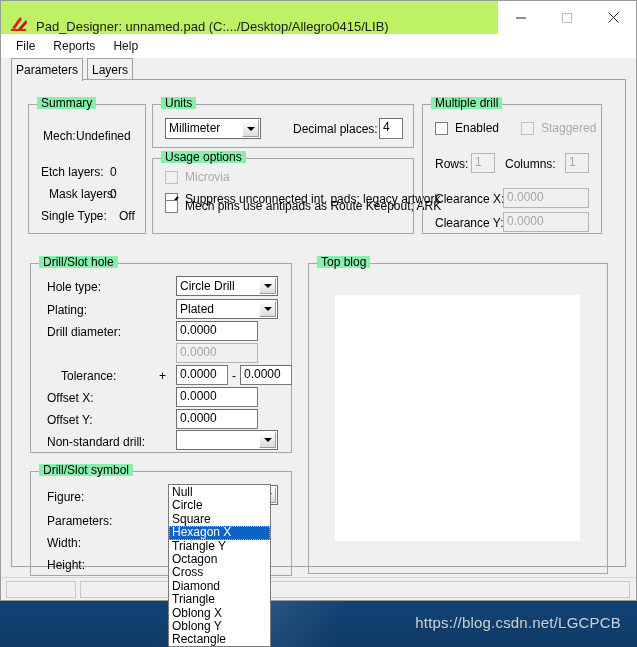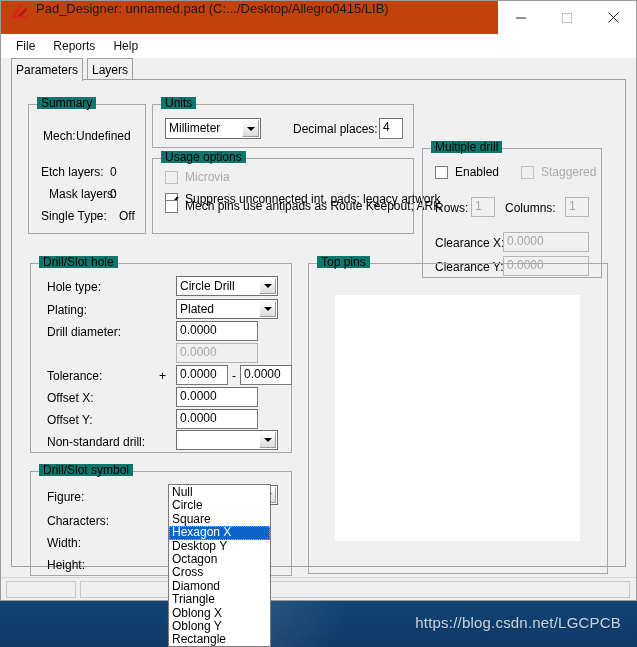--- a/index.html
+++ b/index.html
@@ -34,22 +34,22 @@
   #window{
     position:absolute;left:0;top:0;width:637px;height:601px;
     background:#f0f0f0;
     border:1px solid #9a9a9a;
     box-sizing:border-box;
     overflow:hidden;
   }
 
   
   #titlebar{
-    height:33px;background:#c2410c;position:relative;
-    display:flex;align-items:flex-start;
+    height:33px;background:#bef264;position:relative;
+    display:flex;align-items:flex-end;
   }
   #app-icon{
     width:20px;height:20px;margin-left:8px;margin-right:7px;position:relative;flex:0 0 auto;
   }
   #title-text{
     font-size:13px;color:#1a1a1a;white-space:nowrap;
   }
   .win-btns{position:absolute;right:0;top:0;height:33px;display:flex;}
   .win-btn{
     width:46px;height:33px;display:flex;align-items:center;justify-content:center;
@@ -90,21 +90,21 @@
     border:1px solid #a0a0a0;background:#f0f0f0;box-sizing:border-box;
   }
   
   #tabcover{position:absolute;left:11px;top:21px;width:70px;height:2px;background:#f0f0f0;z-index:4;}
 
   
   .group{
     position:absolute;border:1px solid #a6a6a6;box-sizing:border-box;
   }
   .group > .glabel{
-    position:absolute;top:-8px;left:8px;background:#0f766e;padding:0 4px;
+    position:absolute;top:-8px;left:8px;background:#86efac;padding:0 4px;
     font-size:12px;color:#000;white-space:nowrap;line-height:12px;
   }
 
   .lbl{position:absolute;font-size:12px;color:#000;white-space:nowrap;}
 
   
   .tbox{
     position:absolute;box-sizing:border-box;
     border:1px solid #7a7a7a;border-top-color:#6e6e6e;border-left-color:#6e6e6e;
     background:#ffffff;
@@ -269,21 +269,21 @@
               <span class="tick"></span>
             </span>
           <span class="cbtext">Suppress unconnected int. pads; legacy artwork</span>
         </div>
         <div class="cbrow" style="left:12px;top:40px;">
           <span class="cbox"></span>
           <span class="cbtext">Mech pins use antipads as Route Keepout; ARK</span>
         </div>
       </div>
 
-      <div class="group" style="left:410px;top:24px;width:180px;height:130px;margin-top:44px;">
+      <div class="group" style="left:410px;top:24px;width:180px;height:130px;">
         <div class="glabel">Multiple drill</div>
         <div class="cbrow" style="left:12px;top:16px;">
           <span class="cbox"></span>
           <span class="cbtext">Enabled</span>
         </div>
         <div class="cbrow" style="left:98px;top:16px;">
           <span class="cbox dim"></span>
           <span class="cbtext dim">Staggered</span>
         </div>
         <div class="lbl" style="left:12px;top:52px;">Rows:</div>
@@ -312,21 +312,21 @@
           <span>Plated</span>
           <span class="arrowbtn">
               <span class="caret"></span>
             </span>
         </div>
 
         <div class="lbl" style="left:16px;top:61px;">Drill diameter:</div>
         <div class="tbox" style="left:145px;top:57px;width:82px;height:20px;">0.0000</div>
         <div class="tbox ro" style="left:145px;top:79px;width:82px;height:20px;">0.0000</div>
 
-        <div class="lbl" style="left:16px;top:105px;">Tolerance:</div>
+        <div class="lbl" style="left:30px;top:105px;">Tolerance:</div>
         <div class="lbl" style="left:128px;top:105px;">+</div>
         <div class="tbox" style="left:145px;top:101px;width:52px;height:20px;">0.0000</div>
         <div class="lbl" style="left:201px;top:105px;">-</div>
         <div class="tbox" style="left:209px;top:101px;width:52px;height:20px;">0.0000</div>
 
         <div class="lbl" style="left:16px;top:127px;">Offset X:</div>
         <div class="tbox" style="left:145px;top:123px;width:82px;height:20px;">0.0000</div>
 
         <div class="lbl" style="left:16px;top:149px;">Offset Y:</div>
         <div class="tbox" style="left:145px;top:145px;width:82px;height:20px;">0.0000</div>
@@ -344,47 +344,47 @@
         <div class="glabel">Drill/Slot symbol</div>
 
         <div class="lbl" style="left:16px;top:18px;">Figure:</div>
         <div class="combo" style="left:145px;top:13px;width:102px;height:20px;">
           <span>Null</span>
           <span class="arrowbtn">
               <span class="caret"></span>
             </span>
         </div>
 
-        <div class="lbl" style="left:16px;top:42px;">Characters:</div>
+        <div class="lbl" style="left:16px;top:42px;">Parameters:</div>
         <div class="lbl" style="left:16px;top:64px;">Width:</div>
         <div class="lbl" style="left:16px;top:86px;">Height:</div>
       </div>
 
       <div class="group" style="left:296px;top:183px;width:300px;height:311px;">
-        <div class="glabel">Top pins</div>
+        <div class="glabel">Top blog</div>
         <div id="topview-canvas" style="left:26px;top:31px;width:245px;height:246px;"></div>
       </div>
 
     </div>
     <div id="tabcover"></div>
 
     <div id="statusbar">
       <div class="statuscell" id="status-cell-1"></div>
       <div class="statuscell" id="status-cell-2"></div>
     </div>
 
   </div>
 </div>
 
 <div id="figure-list" style="left:168px;top:484px;width:103px;height:163px;">
   <div class="opt">Null</div>
   <div class="opt">Circle</div>
   <div class="opt">Square</div>
   <div class="opt sel">Hexagon X</div>
-  <div class="opt">Desktop Y</div>
+  <div class="opt">Triangle Y</div>
   <div class="opt">Octagon</div>
   <div class="opt">Cross</div>
   <div class="opt">Diamond</div>
   <div class="opt">Triangle</div>
   <div class="opt">Oblong X</div>
   <div class="opt">Oblong Y</div>
   <div class="opt">Rectangle</div>
 </div>
 
 </body></html>

